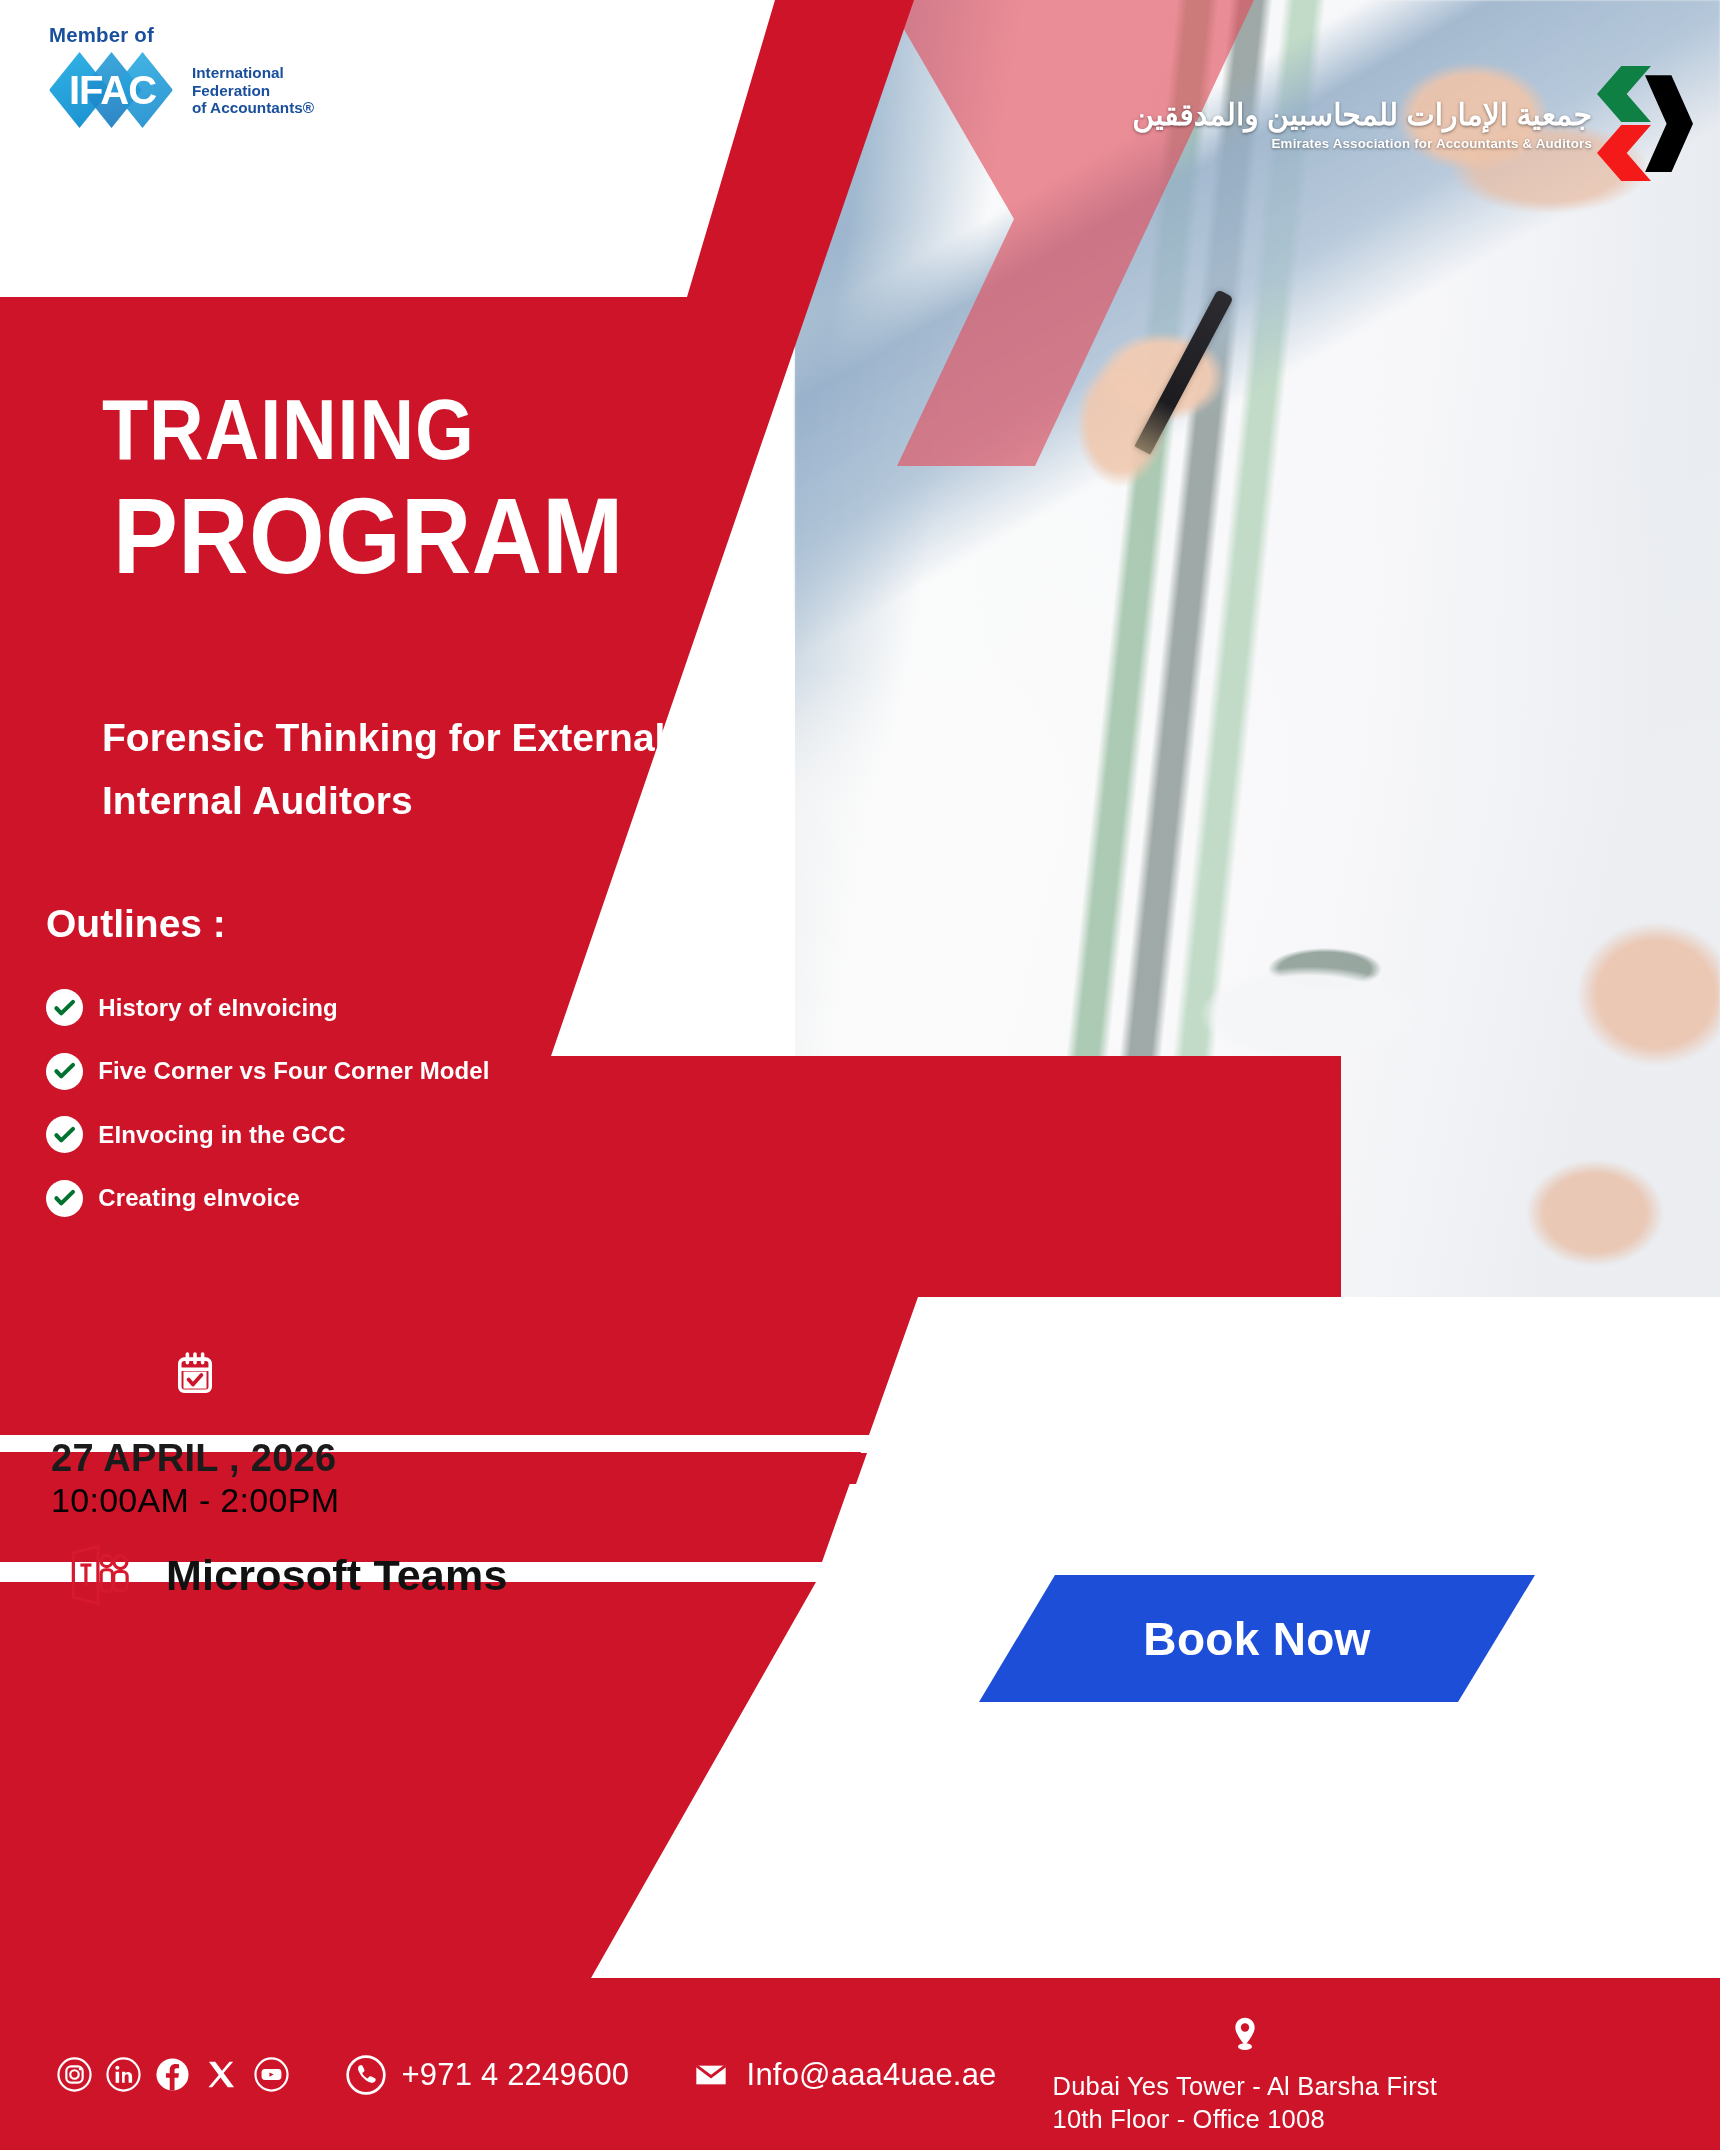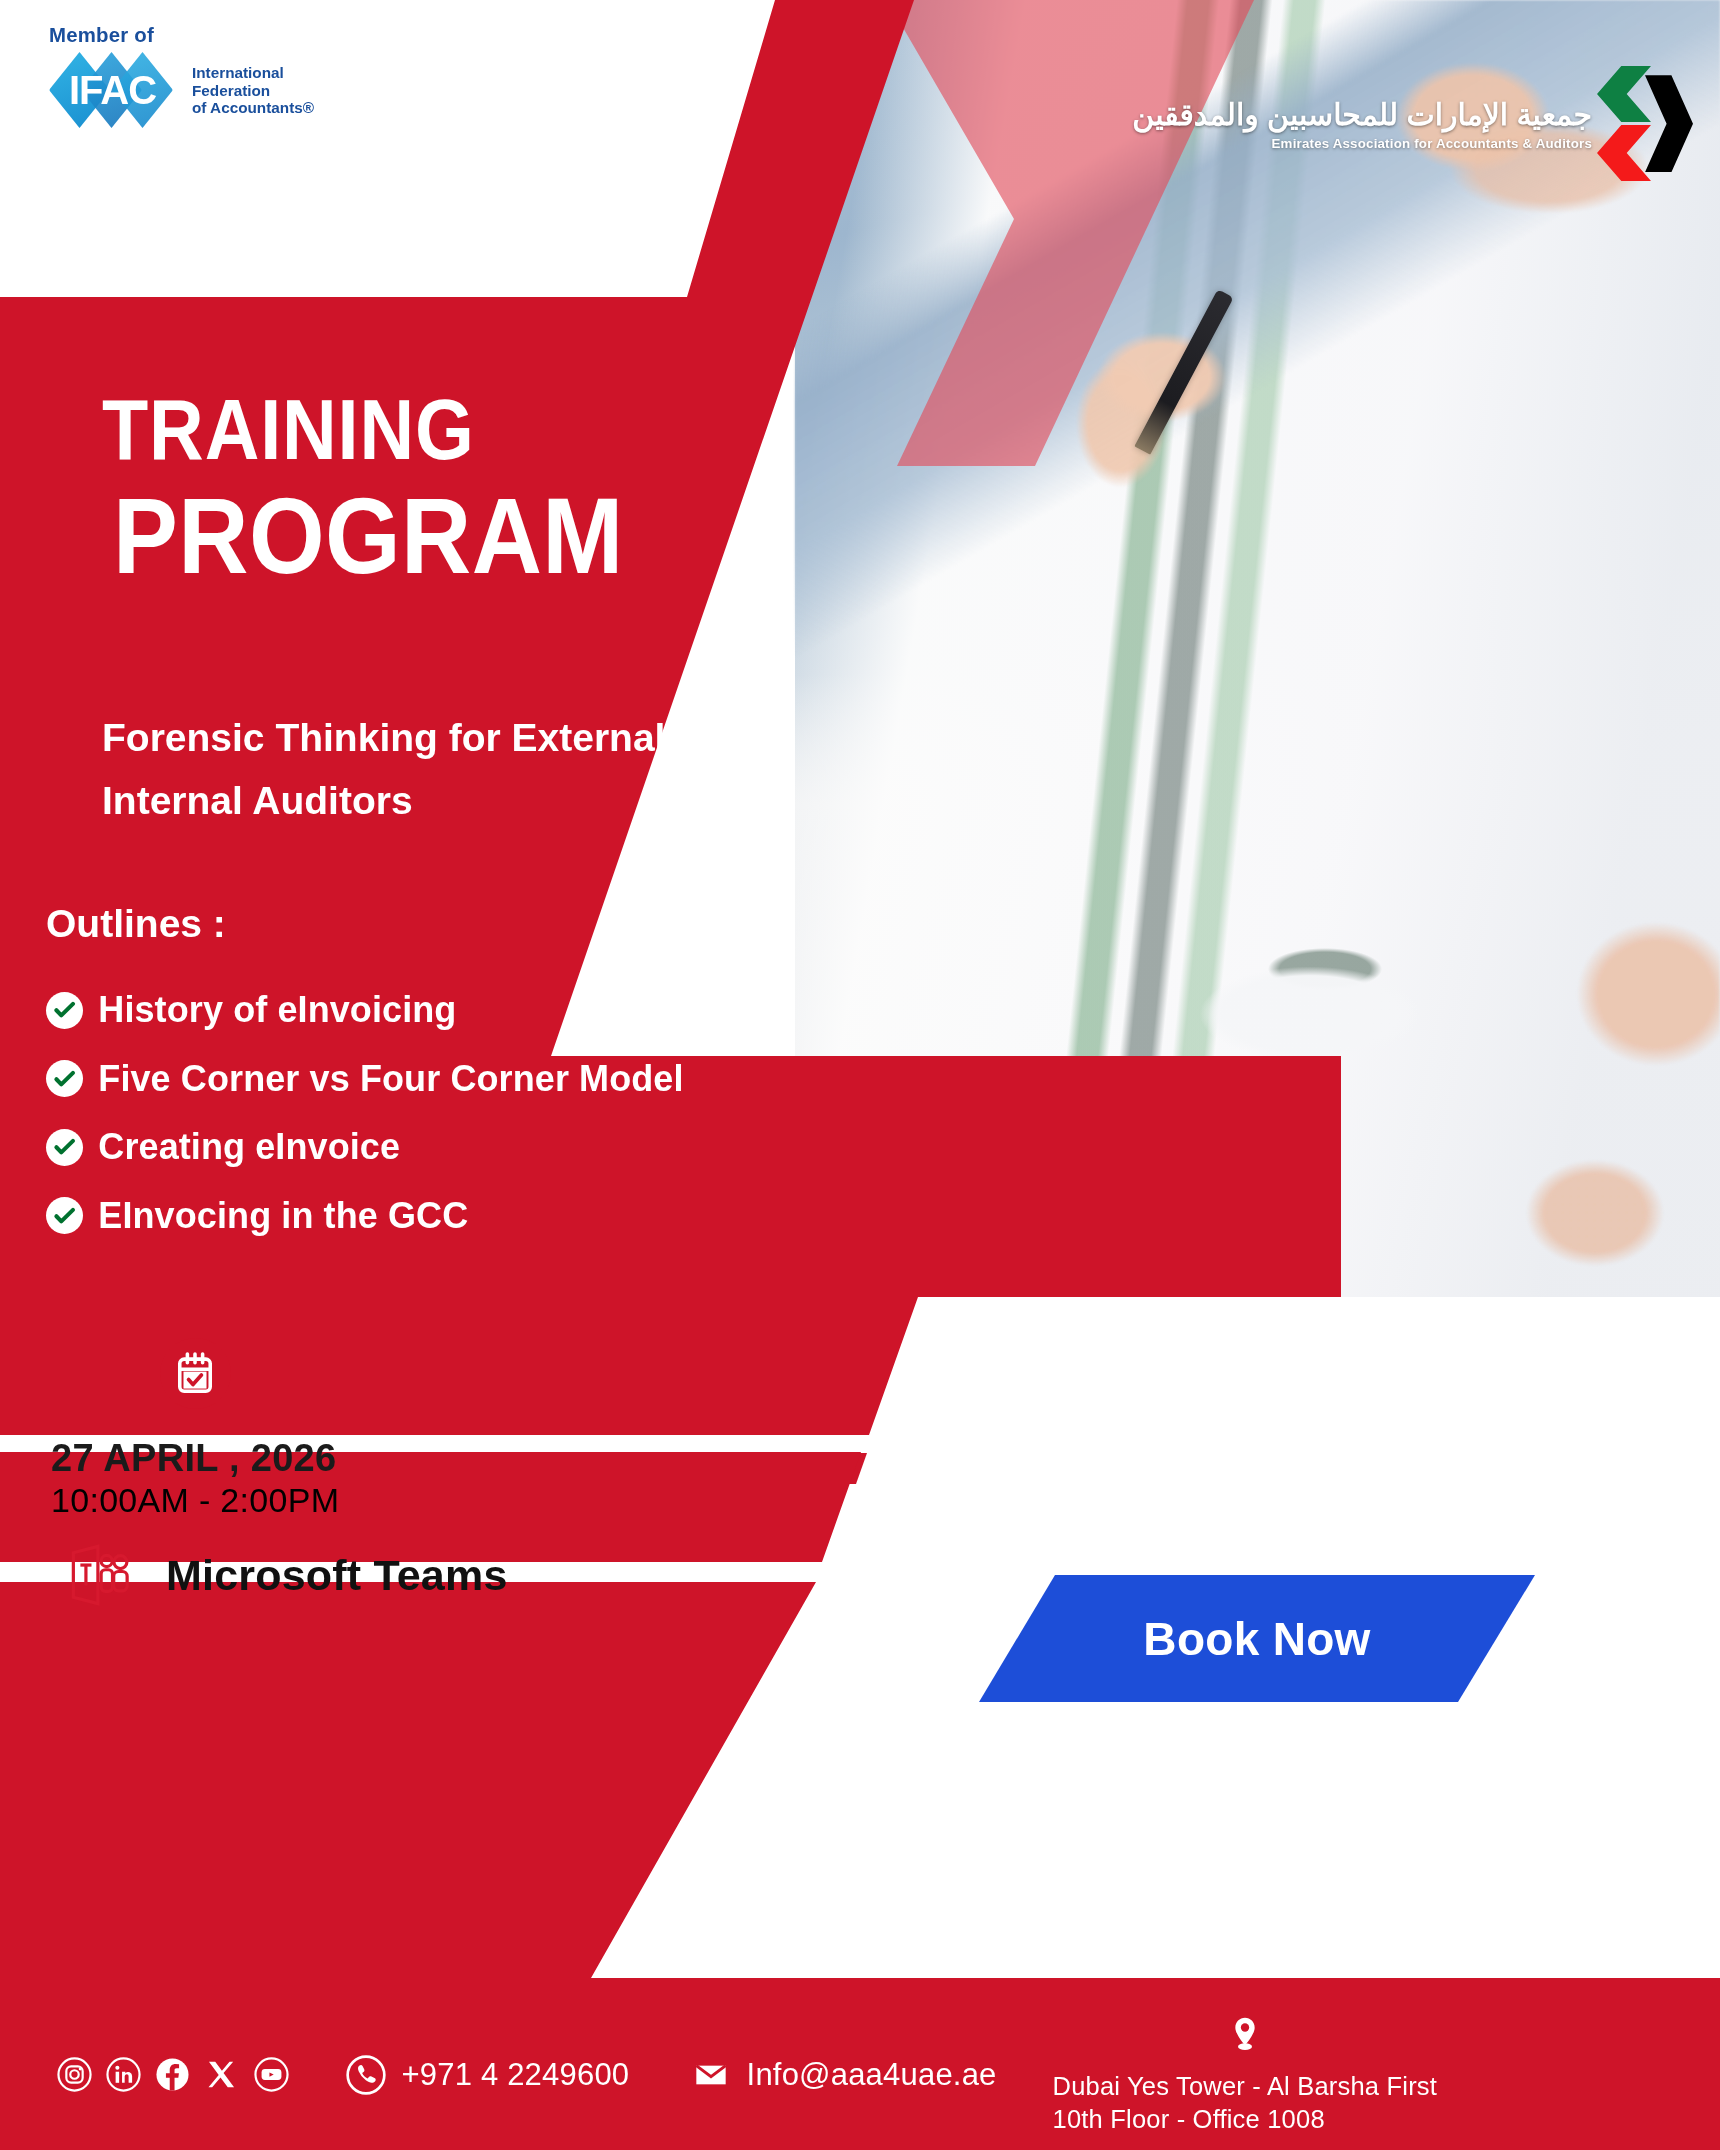--- a/index.html
+++ b/index.html
@@ -121,21 +121,21 @@
     font-size:39px; font-weight:bold; line-height:1.62; }
 
   
   #outlines-label{ position:absolute; left:46px; top:902px; color:#ffffff;
     font-size:39px; font-weight:bold; }
   #outlines{ position:absolute; left:46px; top:989px; width:739px; }
   .ol-item{ display:flex; align-items:center; gap:15.3px; margin-bottom:26.5px; }
   .ol-check{ width:37px; height:37px; border-radius:50%; background:#ffffff; flex:0 0 auto;
     display:flex; align-items:center; justify-content:center; }
   .ol-check svg{ width:23.4px; height:23.4px; }
-  .ol-text{ color:#ffffff; font-size:36px; font-weight:bold; letter-spacing:0.1px; }
+  .ol-text{ color:#ffffff; font-size:24px; font-weight:bold; letter-spacing:0.1px; }
 
   
   #date-band{ position:absolute; left:51px; top:1338px; display:flex; align-items:center; gap:28px;flex-direction:column; }
   #cal-icon{ width:71px; height:71px; border-radius:50%; background:#ce1429; flex:0 0 auto;
     display:flex; align-items:center; justify-content:center; }
   #cal-icon svg{ width:42px; height:44px; }
   #date-text .d1{ font-size:38px; font-weight:bold; color:#1b1b1b; letter-spacing:0.3px; line-height:1.12; }
   #date-text .d2{ font-size:34px; color:#000000; letter-spacing:0.3px; line-height:1.2; }
 
   
@@ -230,29 +230,29 @@
         </svg>
     </span>
     <span class="ol-text">Five Corner vs Four Corner Model</span>
   </div>
   <div class="ol-item">
     <span class="ol-check">
       <svg viewBox="0 0 24 24">
           <path d="M3.5 12.6l5 5.2L20.5 6" fill="none" stroke="#00712f" stroke-width="4.2" stroke-linecap="round" stroke-linejoin="round"></path>
         </svg>
     </span>
-    <span class="ol-text">Creating eInvoice</span>
+    <span class="ol-text">EInvocing in the GCC</span>
   </div>
   <div class="ol-item">
     <span class="ol-check">
       <svg viewBox="0 0 24 24">
           <path d="M3.5 12.6l5 5.2L20.5 6" fill="none" stroke="#00712f" stroke-width="4.2" stroke-linecap="round" stroke-linejoin="round"></path>
         </svg>
     </span>
-    <span class="ol-text">EInvocing in the GCC</span>
+    <span class="ol-text">Creating eInvoice</span>
   </div>
 </div>
 
 <div id="date-band">
   <span id="cal-icon">
     <svg viewBox="0 0 24 26">
       <rect x="3" y="4.2" width="18" height="19" rx="2.6" fill="none" stroke="#ffffff" stroke-width="2.1"></rect>
       <line x1="3" y1="10.2" x2="21" y2="10.2" stroke="#ffffff" stroke-width="2.1"></line>
       <line x1="7.5" y1="1.2" x2="7.5" y2="6.4" stroke="#ffffff" stroke-width="2.1" stroke-linecap="round"></line>
       <line x1="12" y1="1.2" x2="12" y2="6.4" stroke="#ffffff" stroke-width="2.1" stroke-linecap="round"></line>

